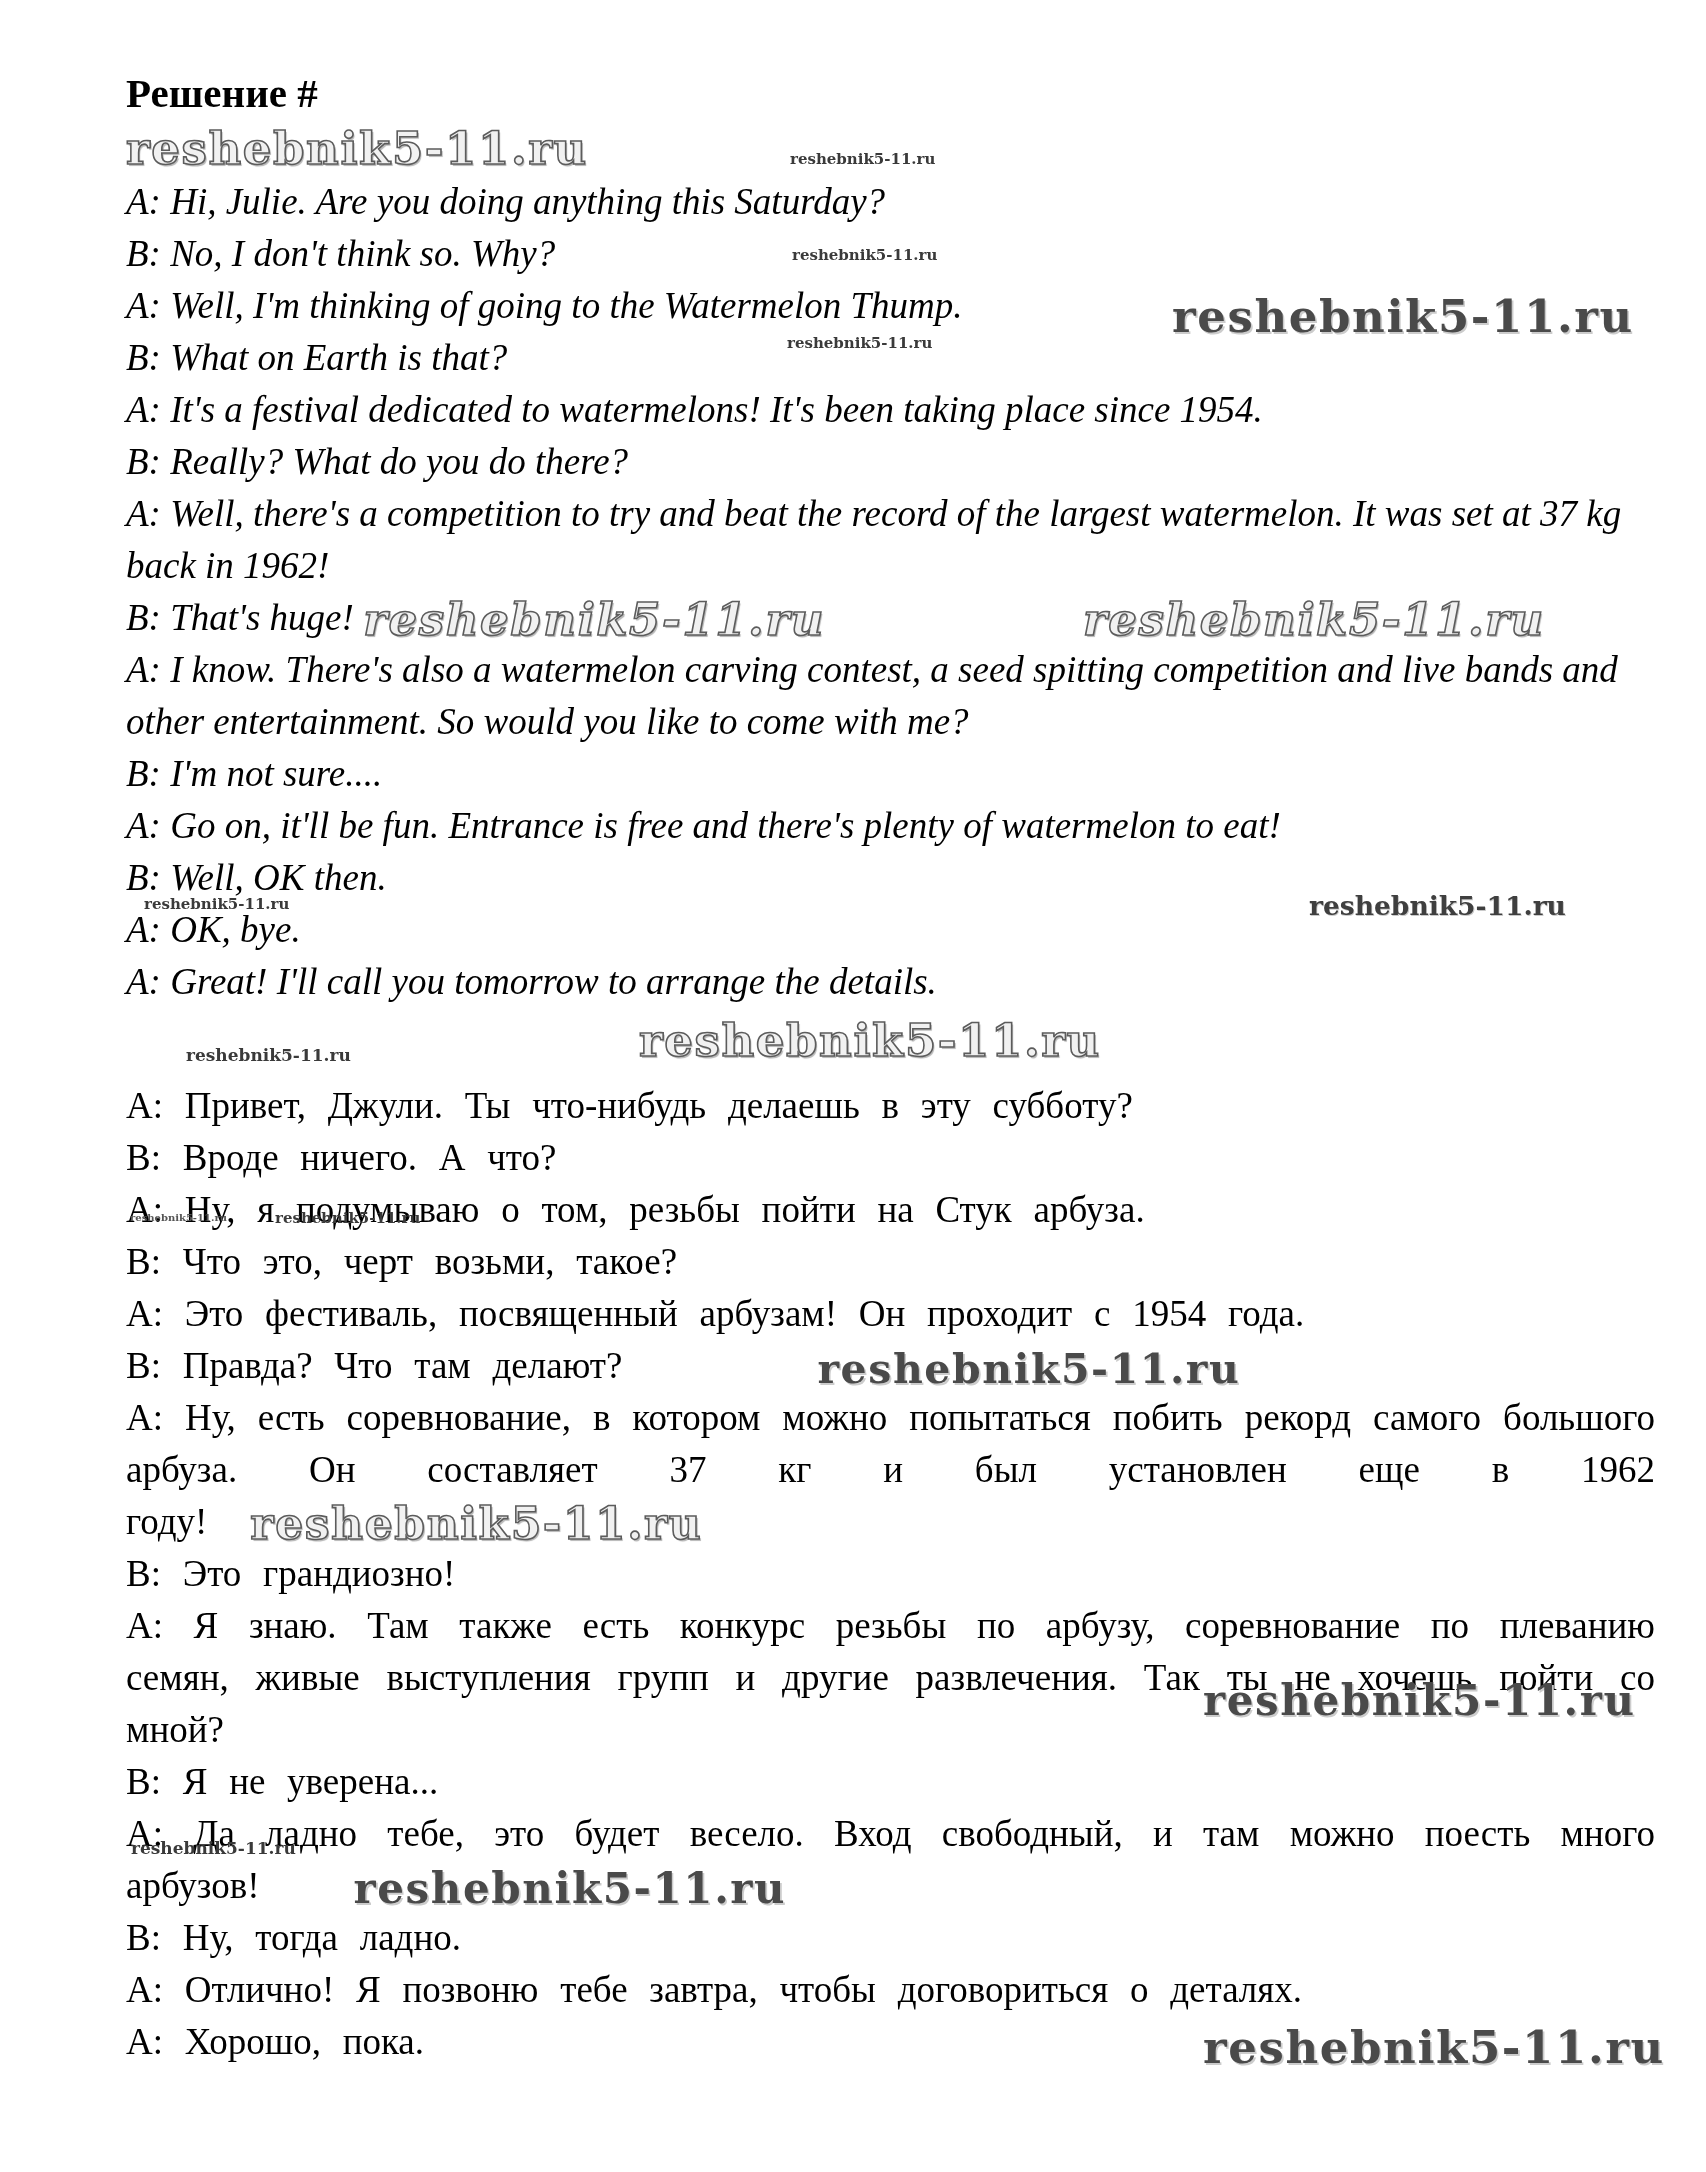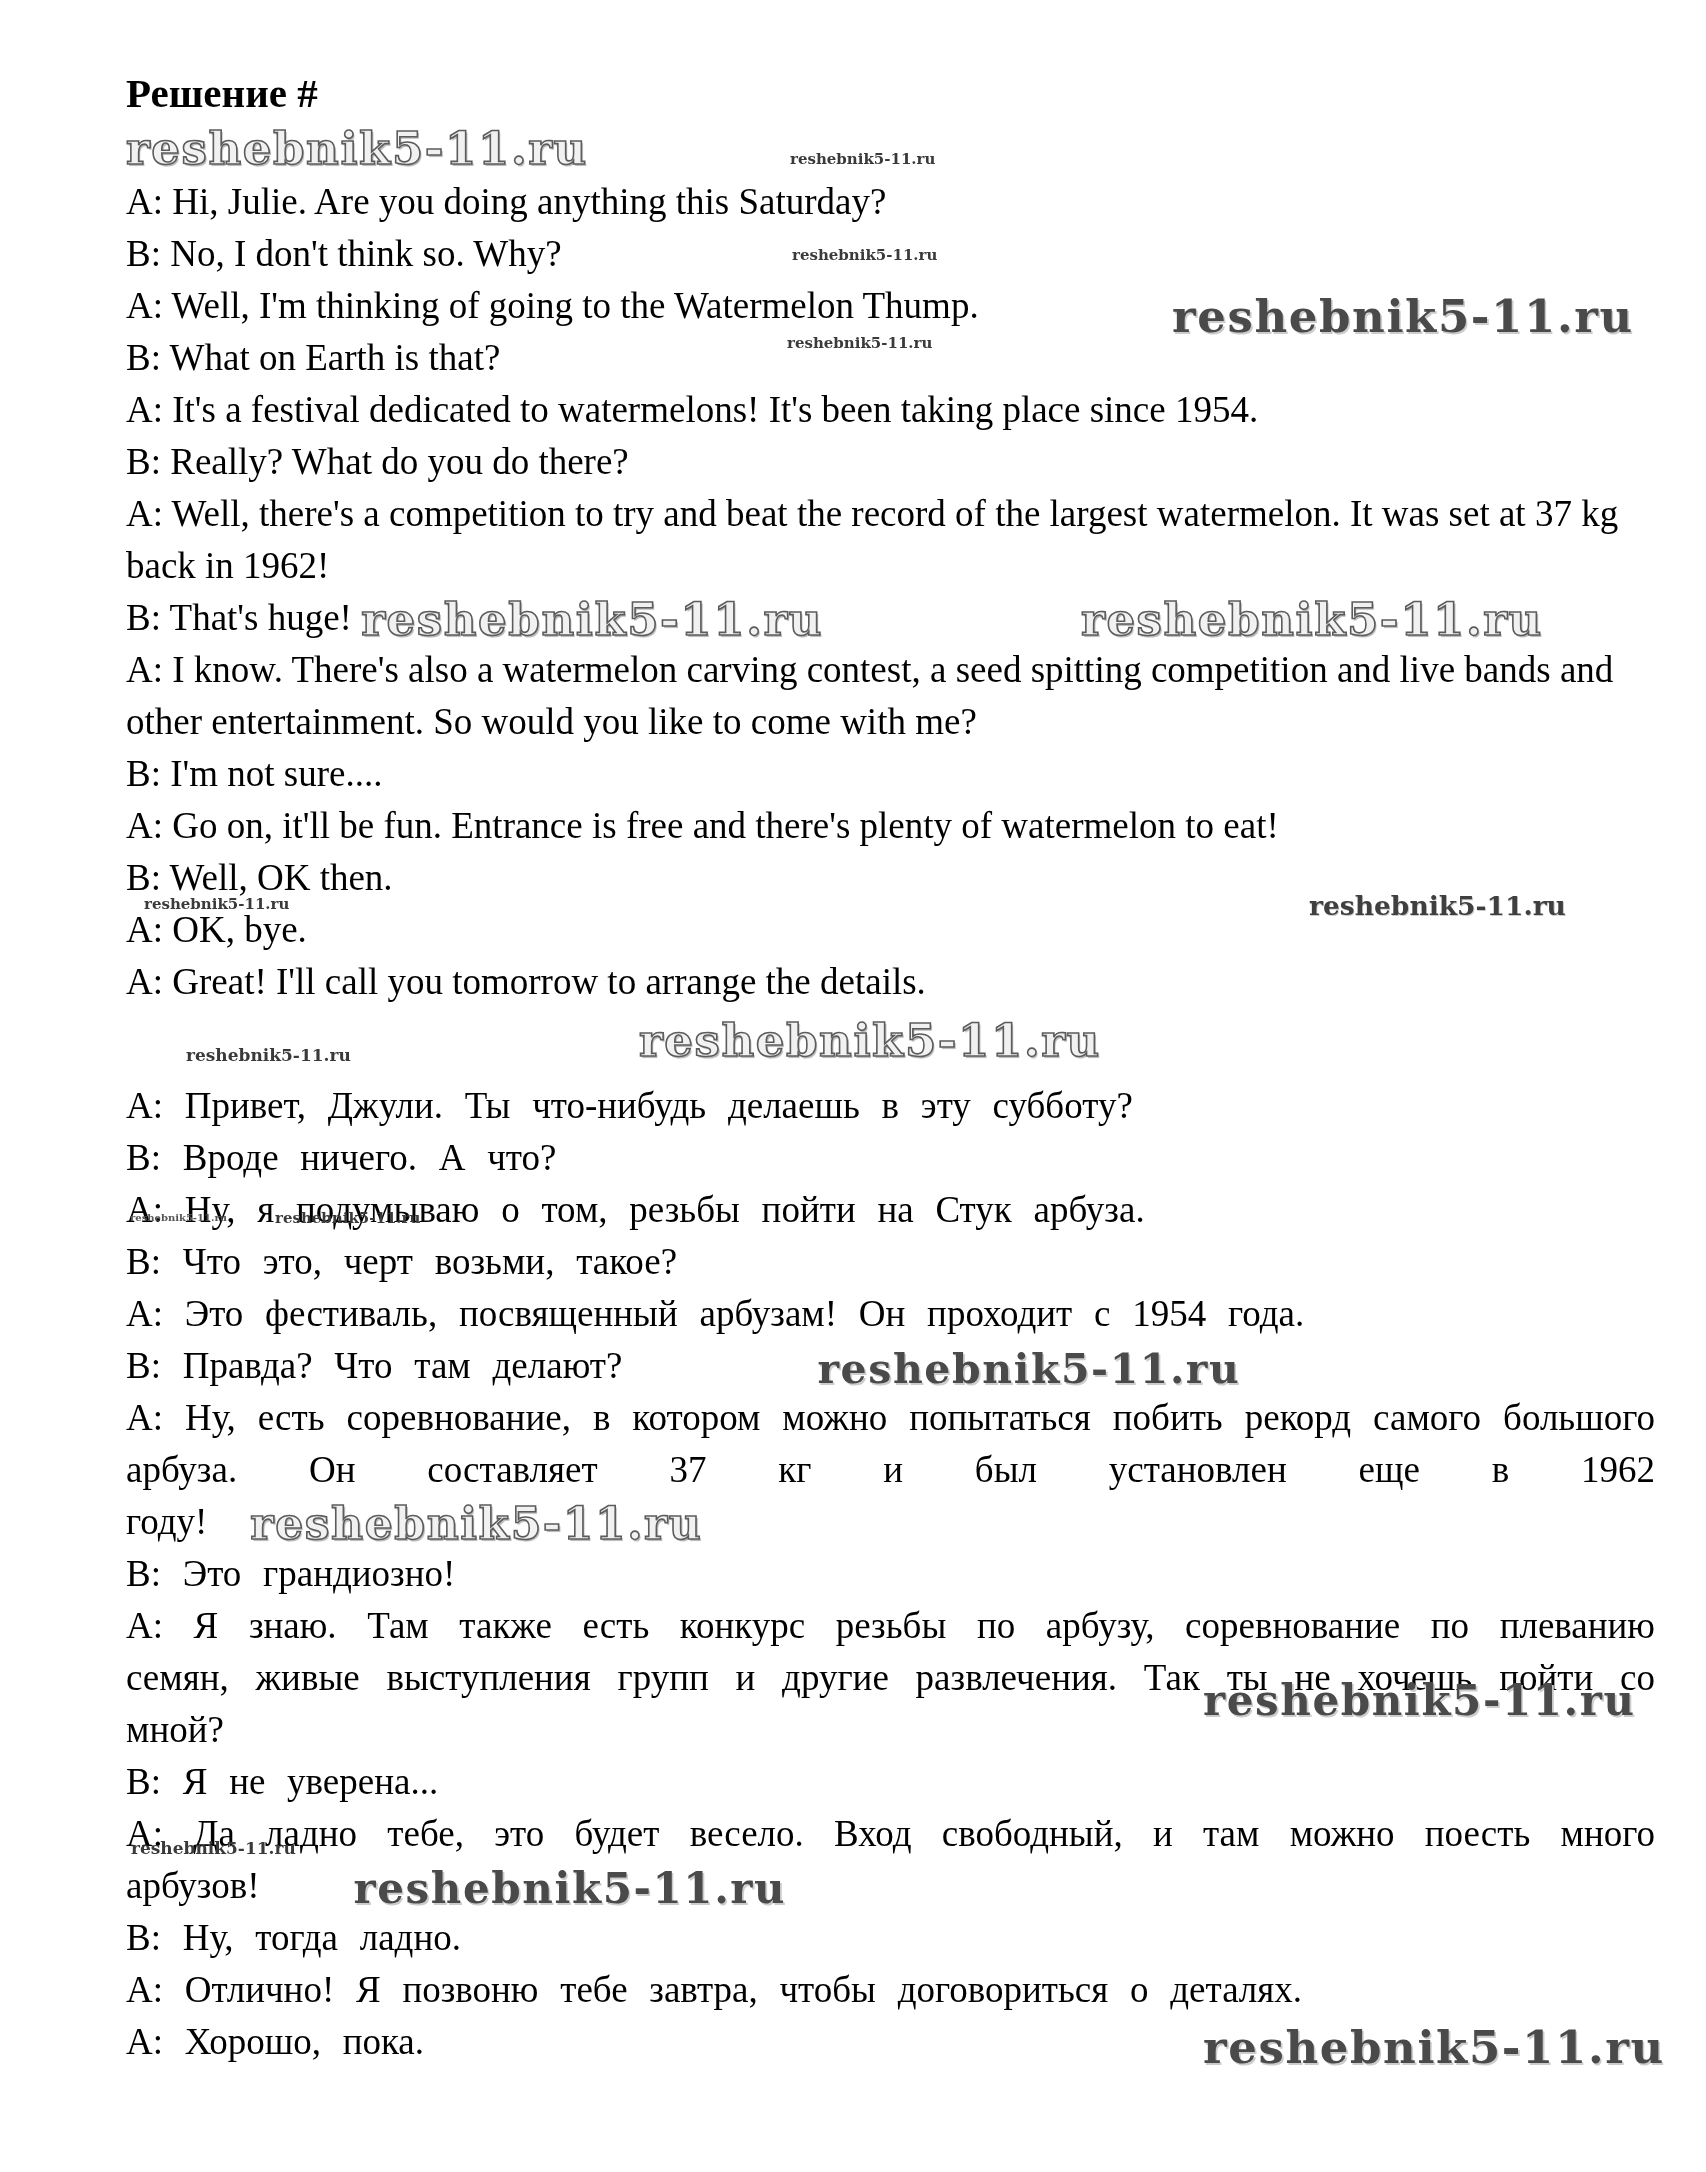--- a/index.html
+++ b/index.html
@@ -29,20 +29,21 @@
     line-height: 48px;
     margin: 0;
   }
   .dialogue p {
     margin: 0;
     font-size: 37px;
     line-height: 52px;
   }
   .en p {
     text-align: left;
+    font-style: italic;
   }
   .ru {
     margin-top: 72px;
   }
   .ru p {
     text-align: justify;
     word-spacing: 12.5px;
   }
   
   .wm {

